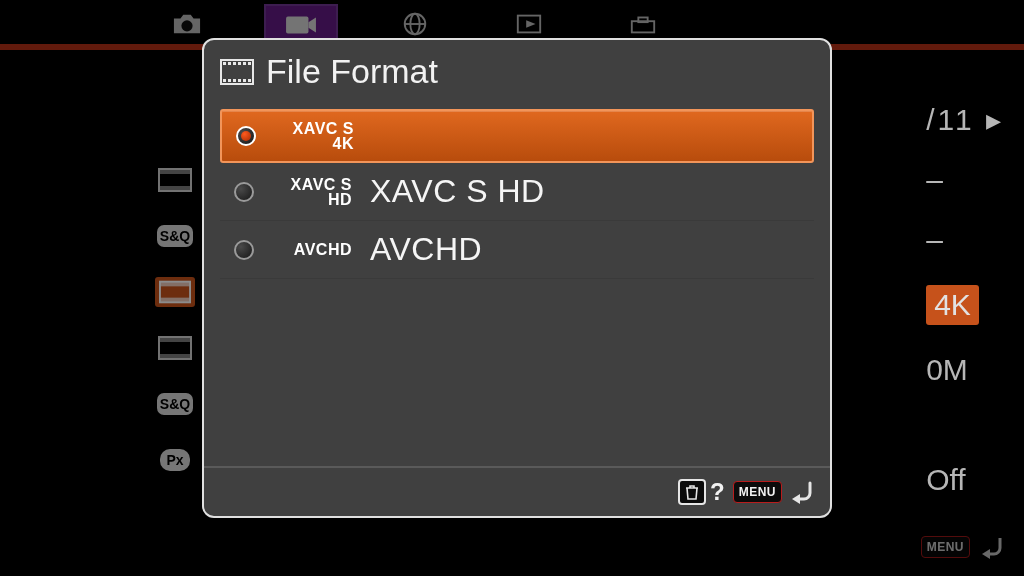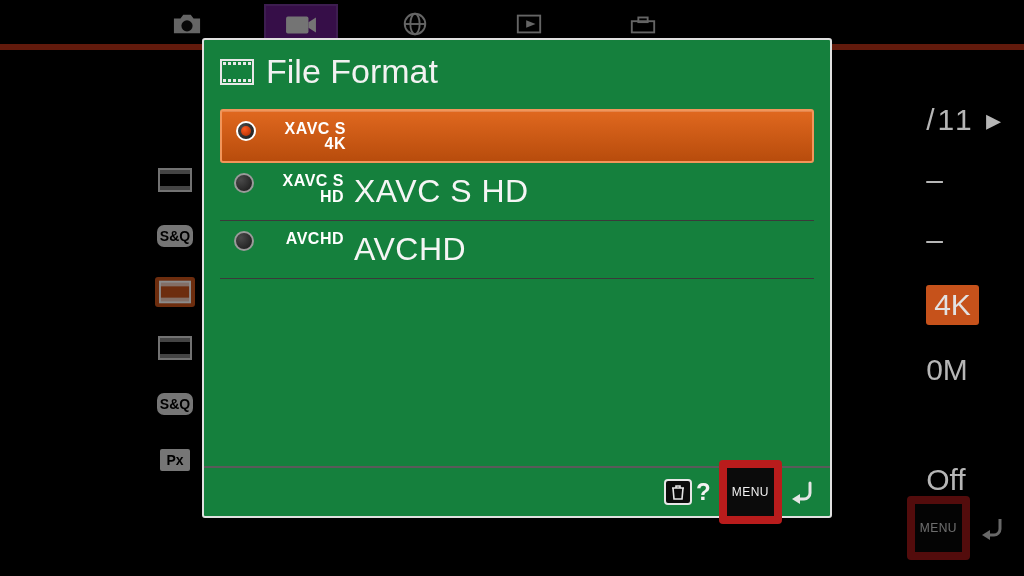--- a/index.html
+++ b/index.html
@@ -15,42 +15,42 @@
   .bg-right{position:absolute;right:20px;top:105px;font-size:30px;color:#b6b6b6;line-height:1;}
   .bg-right div{margin-bottom:30px;}
   .bg-r1{letter-spacing:3px;}
   .bg-val-4k{color:#e2e2e2;background:#c6521b;padding:5px 8px;border-radius:3px;display:inline-block;font-size:30px;}
   
   .bg-left{position:absolute;left:155px;top:165px;display:flex;flex-direction:column;gap:26px;opacity:.55;}
   .bg-icon{width:40px;height:30px;display:flex;align-items:center;justify-content:center;}
   .bg-left .highlight{background:#c6521b;border-radius:3px;padding:3px 4px;opacity:1;}
   .filmstrip-icon{width:34px;height:24px;}
   .sq-icon{background:#d8d8d8;color:#000;font-size:14px;font-weight:bold;width:36px;height:22px;display:flex;align-items:center;justify-content:center;border-radius:7px;}
-  .px-icon{background:#d8d8d8;color:#000;font-size:14px;font-weight:bold;width:30px;height:22px;display:flex;align-items:center;justify-content:center;border-radius:2px;}
-
-  
-  .modal{position:absolute;left:202px;top:38px;width:630px;height:480px;background:#15803d;border:2px solid #e0e0e0;border-radius:3px;display:flex;flex-direction:column;}
+  .px-icon{background:#d8d8d8;color:#000;font-size:14px;font-weight:bold;width:30px;height:22px;display:flex;align-items:center;justify-content:center;border-radius:10px;}
+
+  
+  .modal{position:absolute;left:202px;top:38px;width:630px;height:480px;background:#404040;border:2px solid #e0e0e0;border-radius:12px;display:flex;flex-direction:column;}
   .modal-header{display:flex;align-items:center;gap:12px;padding:12px 16px 10px 16px;}
   .modal-title{font-size:34px;color:#f2f2f2;font-weight:500;}
   .hdr-icon{width:34px;height:26px;}
   .options{flex:1;display:flex;flex-direction:column;padding:8px 16px 0 16px;}
-  .opt{display:flex;gap:10px;padding:10px 14px;border-bottom:1px solid #3a3a3a;}
+  .opt{display:flex;align-items:center;gap:18px;padding:10px 14px;border-bottom:1px solid #3a3a3a;}
   .opt.sel{background:linear-gradient(#e0681f,#b84c0c);border:2px solid #f2955a;border-radius:3px;box-shadow:inset 0 1px 0 rgba(255,255,255,.2);}
   .radio{width:20px;height:20px;border-radius:50%;border:2px solid #9a9a9a;flex-shrink:0;position:relative;background:radial-gradient(circle at 30% 30%,#4a4a4a,#171717);}
   .opt.sel .radio{border-color:#fff;}
   .opt.sel .radio::after{content:"";position:absolute;inset:3px;border-radius:50%;background:radial-gradient(circle at 35% 30%,#ff5a1f,#a52a00);}
   .shortlabel{width:80px;text-align:right;color:#fff;font-size:16px;font-weight:700;line-height:0.95;letter-spacing:.5px;flex-shrink:0;}
   .shortlabel .l2{display:block;font-size:16px;}
   .opt-label{font-size:32px;color:#f5f5f5;letter-spacing:.5px;}
   .opt.sel .opt-label{color:#fff;}
   
   .modal-footer{height:50px;border-top:2px solid #5a5a5a;display:flex;align-items:center;justify-content:flex-end;gap:8px;padding:0 14px;}
   .foot-btn{display:flex;align-items:center;gap:4px;color:#f0f0f0;}
   .icon-box{border:2px solid #e6e6e6;border-radius:4px;padding:3px 5px;display:flex;align-items:center;justify-content:center;background:#0b0b0b;}
-  .menu-badge{border:8px solid #b91c1c;border-radius:4px;padding:17px 5px;font-size:12px;font-weight:normal;color:#f2f2f2;background:#0b0b0b;letter-spacing:.5px;}
+  .menu-badge{border:1px solid #b91c1c;border-radius:4px;padding:3px 5px;font-size:12px;font-weight:bold;color:#f2f2f2;background:#0b0b0b;letter-spacing:.5px;}
   .qmark{font-size:24px;font-weight:bold;color:#f2f2f2;}
   .back-arrow svg{display:block;}
 
   
   .bg-menu-back{position:absolute;right:18px;bottom:16px;display:flex;align-items:center;gap:6px;opacity:.45;}
 </style>
 </head>
 <body>
 
 <div class="screen">

